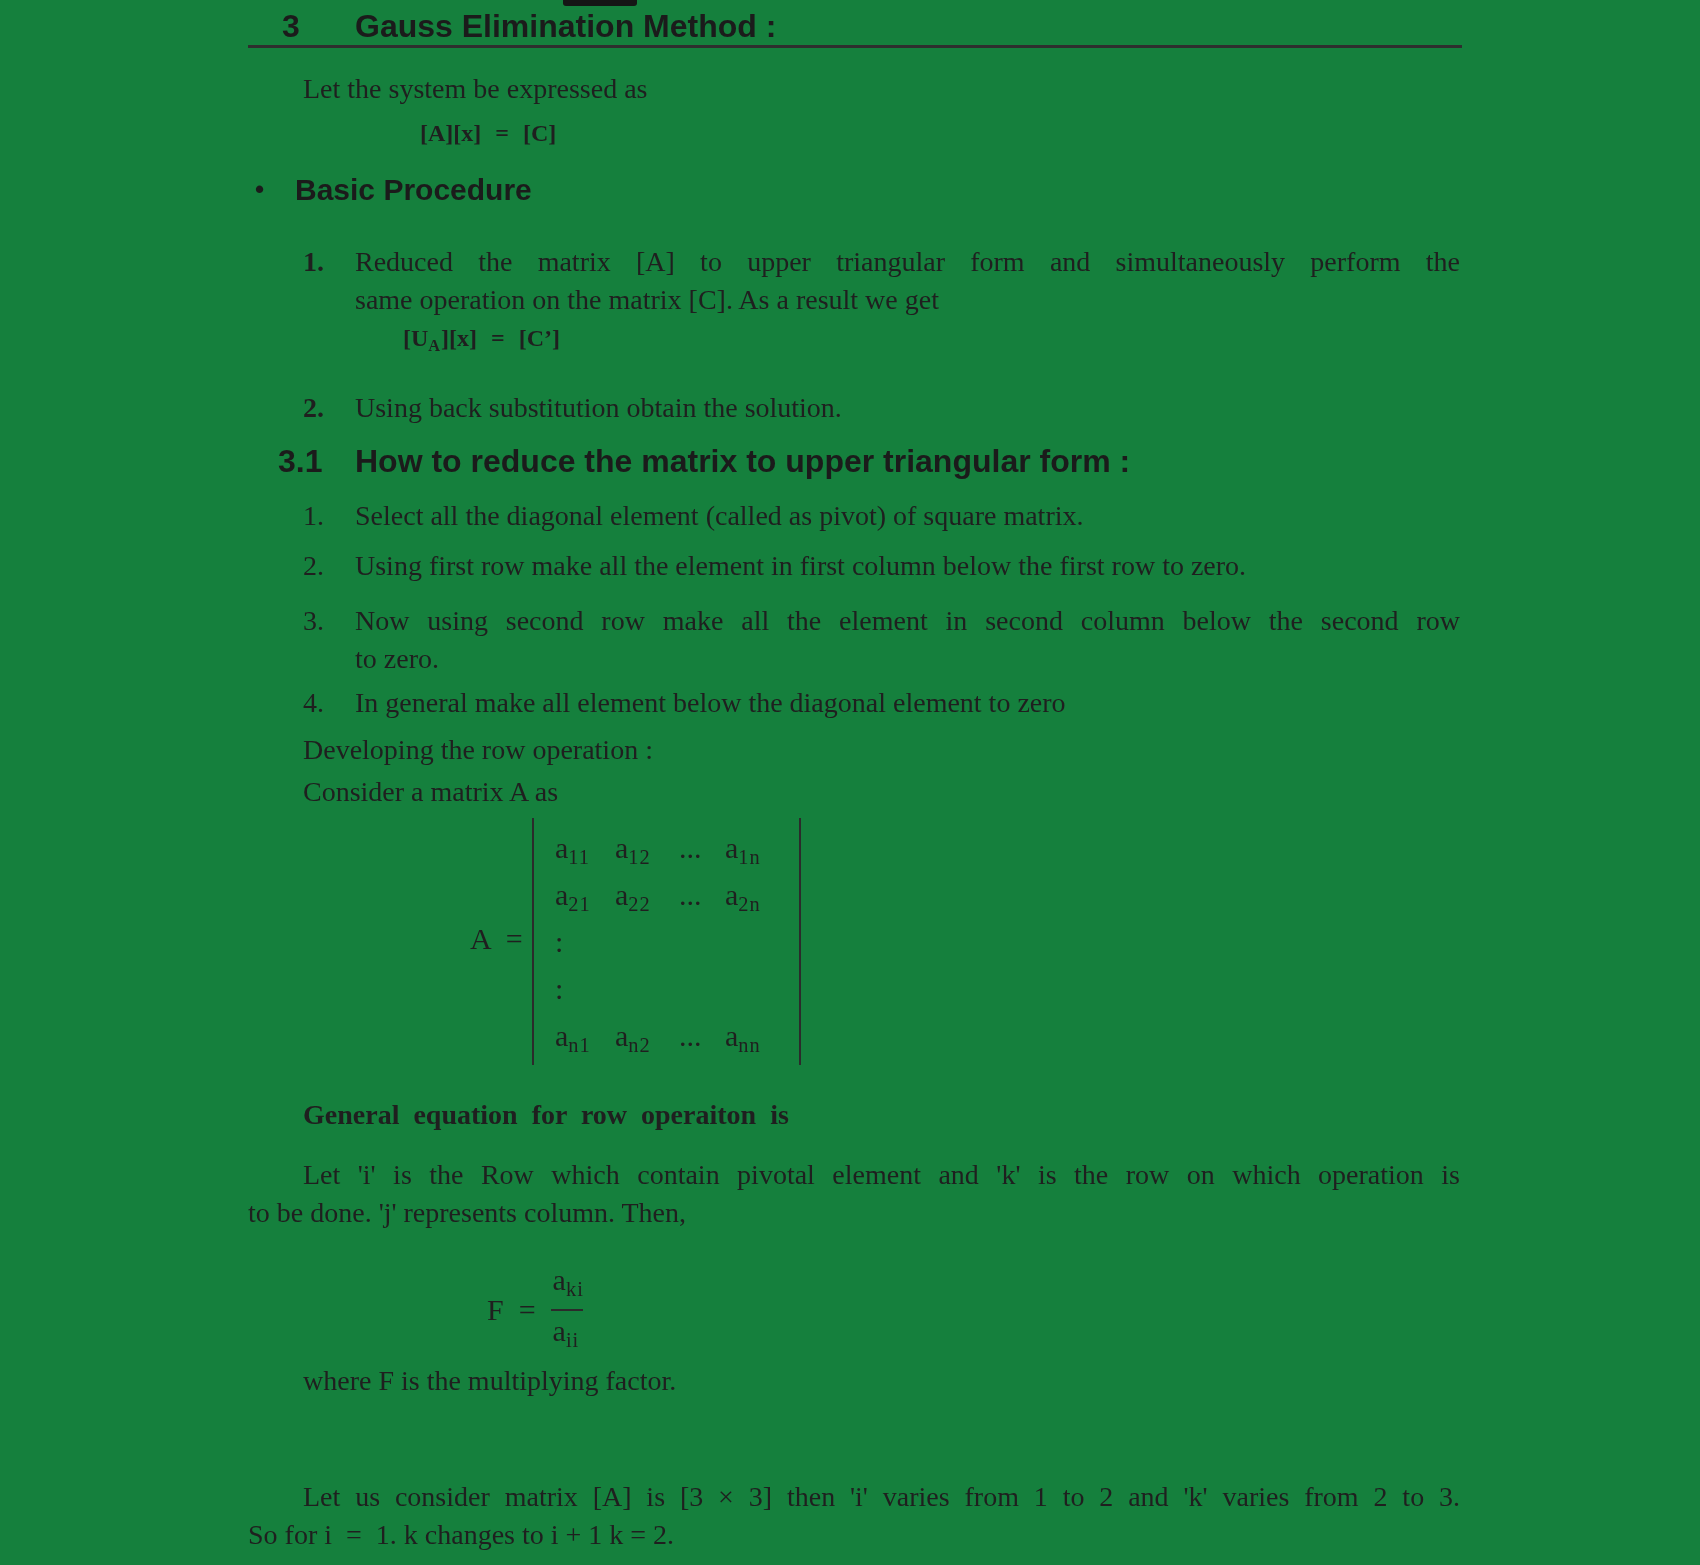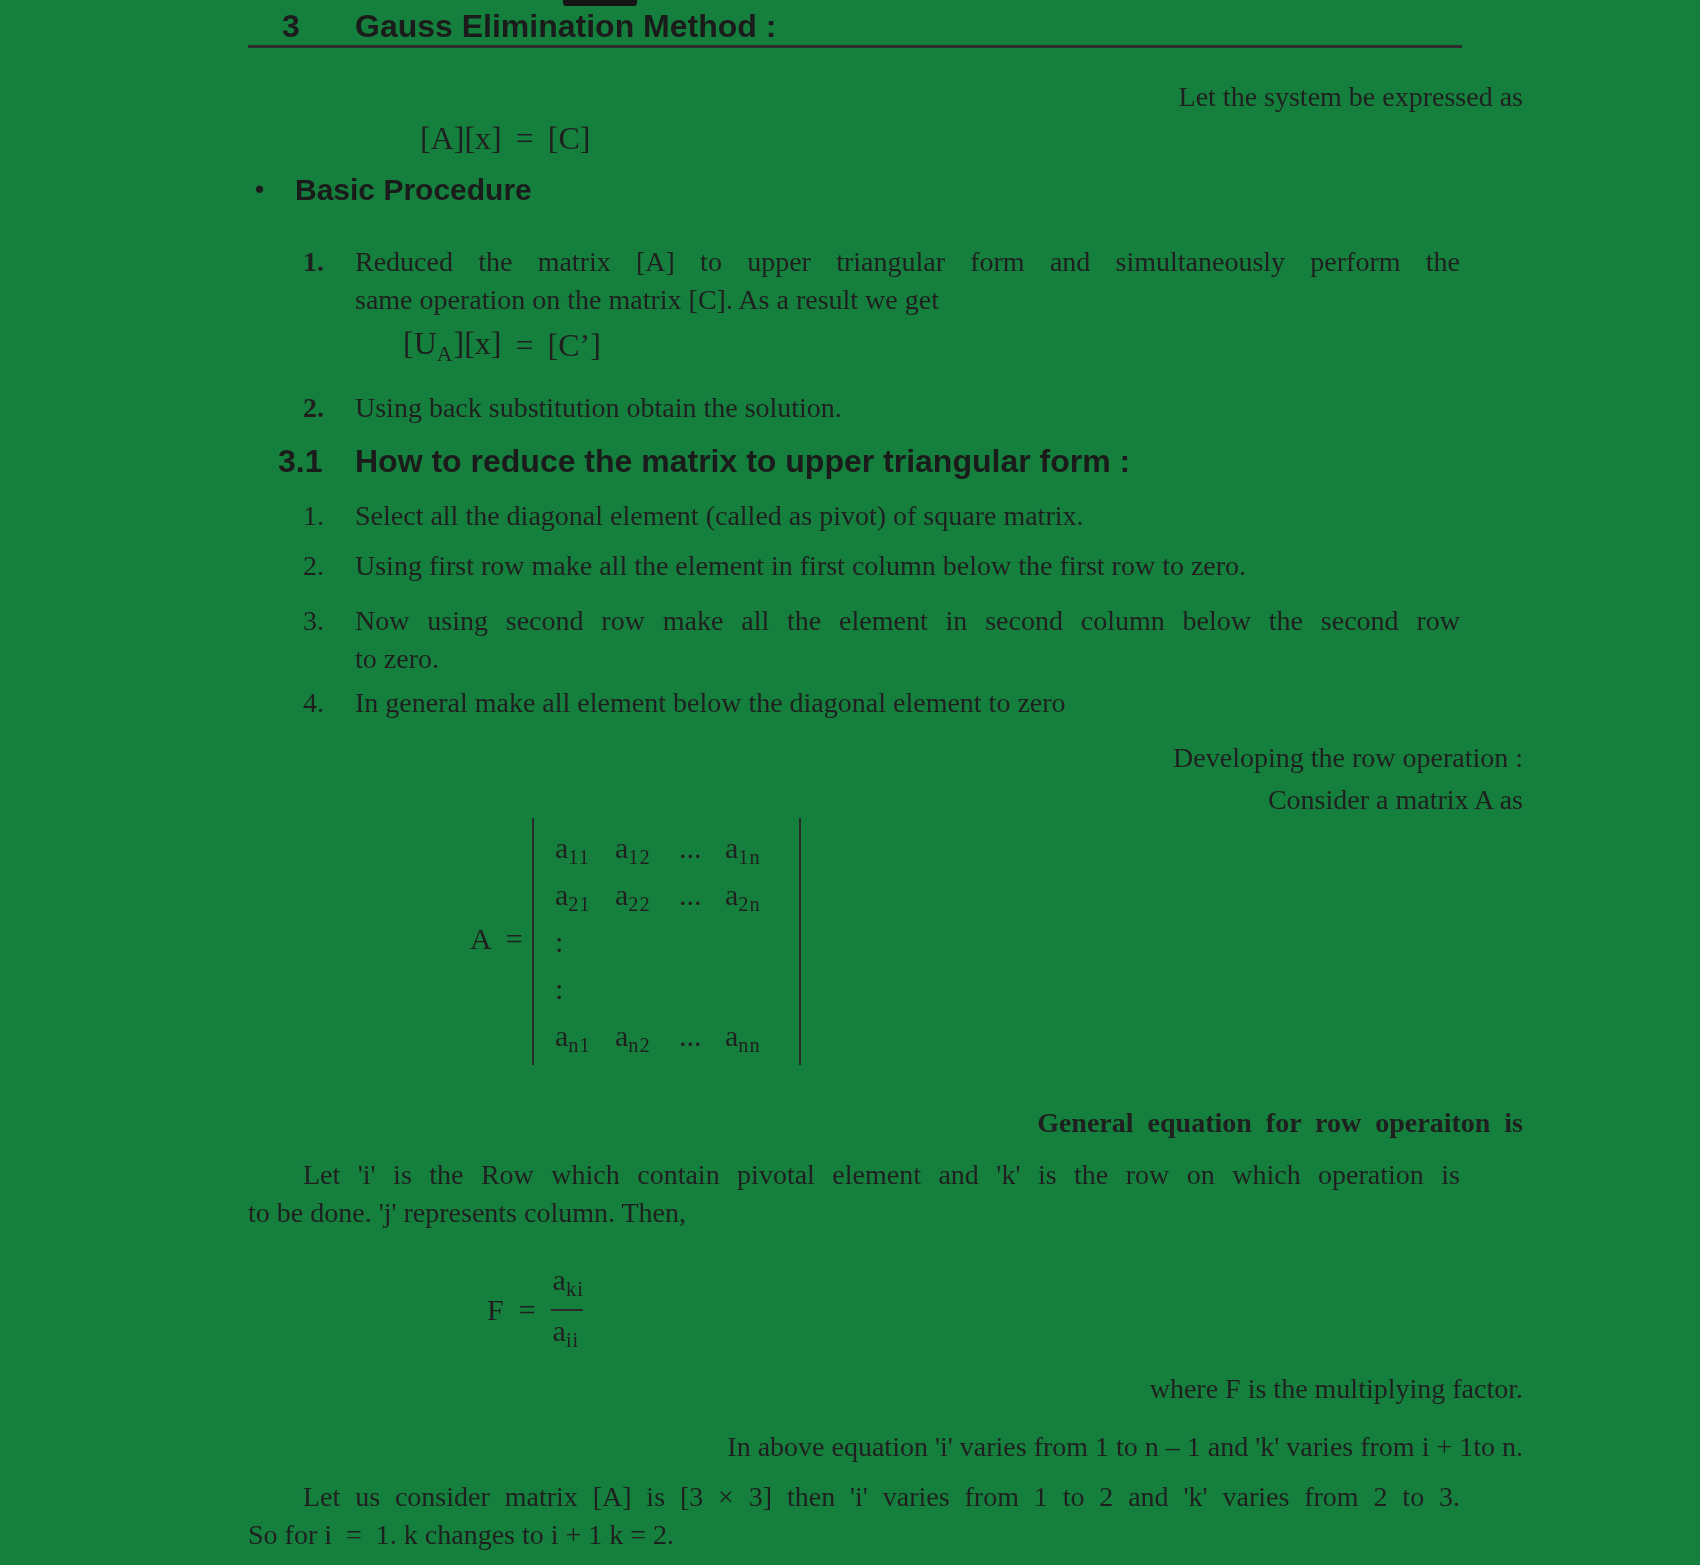--- a/index.html
+++ b/index.html
@@ -15,35 +15,35 @@
   .abs{position:absolute;}
   
   .h1{left:282px;top:8px;font-family:"Liberation Sans","DejaVu Sans",sans-serif;font-weight:bold;font-size:32px;color:#1b1b1b;white-space:nowrap;}
   .h1num{display:inline-block;width:73px;}
   .rule{left:248px;top:45px;width:1214px;height:3px;background:#2e2e2e;}
   .h2{left:278px;top:443px;font-family:Liberation Sans, sans-serif;font-weight:bold;font-size:32px;color:#1b1b1b;white-space:nowrap;}
   .h2num{display:inline-block;width:77px;}
   .bullet-head{left:255px;top:173px;font-family:"Liberation Sans","DejaVu Sans",sans-serif;font-weight:bold;font-size:30px;color:#1b1b1b;white-space:nowrap;}
   .bullet{display:inline-block;width:40px;font-size:26px;vertical-align:2px;}
   
-  .para{left:248px;width:1212px;margin:8px;line-height:38px;white-space:nowrap;text-align:right;}
+  .para{left:248px;width:1212px;margin:0;line-height:38px;white-space:nowrap;}
   .indent{padding-left:55px;}
   .boldserif{font-weight:bold;word-spacing:7px;}
   .pblock{left:248px;width:1212px;line-height:38px;}
   .jline{display:block;text-align:justify;text-align-last:justify;}
   .jline-indent{text-indent:55px;}
   .pline{display:block;}
   .ws{white-space:pre-wrap;}
   
   .li{left:248px;width:1212px;line-height:38px;}
   .linum{position:absolute;left:55px;top:0;}
   .bold{font-weight:bold;}
   .litext{margin-left:107px;}
   
-  .eq{display:flex;align-items:center;font-size:32px;white-space:nowrap;}
+  .eq{display:flex;align-items:flex-start;font-size:24px;white-space:nowrap;font-weight:bold;}
   .eqsign{margin:0 14px;}
   .sub{font-size:0.68em;vertical-align:-0.30em;letter-spacing:1px;}
   
   .matrix{left:532px;top:818px;width:269px;height:247px;border-left:2px solid #2b2b2b;border-right:2px solid #2b2b2b;padding-top:6px;box-sizing:border-box;}
   .mrow{display:flex;height:47px;line-height:47px;padding-left:21px;font-size:30px;}
   .mc0{width:60px;}
   .mc1{width:64px;}
   .mc2{width:46px;}
   .mc3{width:73px;}
   .mat-label{left:470px;top:922px;font-size:30px;display:flex;align-items:baseline;}
@@ -181,20 +181,19 @@
   <div class="abs eqF">
     <span>F</span>
     <span class="eqsign">=</span>
     <span class="frac">
       <span class="fnum"><span>a</span><span class="sub">ki</span></span>
       <span class="fden"><span>a</span><span class="sub">ii</span></span>
     </span>
   </div>
 
   <p class="abs para indent" style="top:1362px">where F is the multiplying factor.</p>
-  <p class="abs para indent" style="top:1420px">In above equation 'i' varies from 1 to n – 1 and 'k' varies from i + 1to n.</p>
 
   <div class="abs pblock" style="top:1478px">
     <span class="jline jline-indent">Let us consider matrix [A] is [3 × 3] then 'i' varies from 1 to 2 and 'k' varies from 2 to 3.</span>
     <span class="pline ws">So for i  =  1. k changes to i + 1 k = 2.</span>
   </div>
 
 </div>
 
 </body></html>

